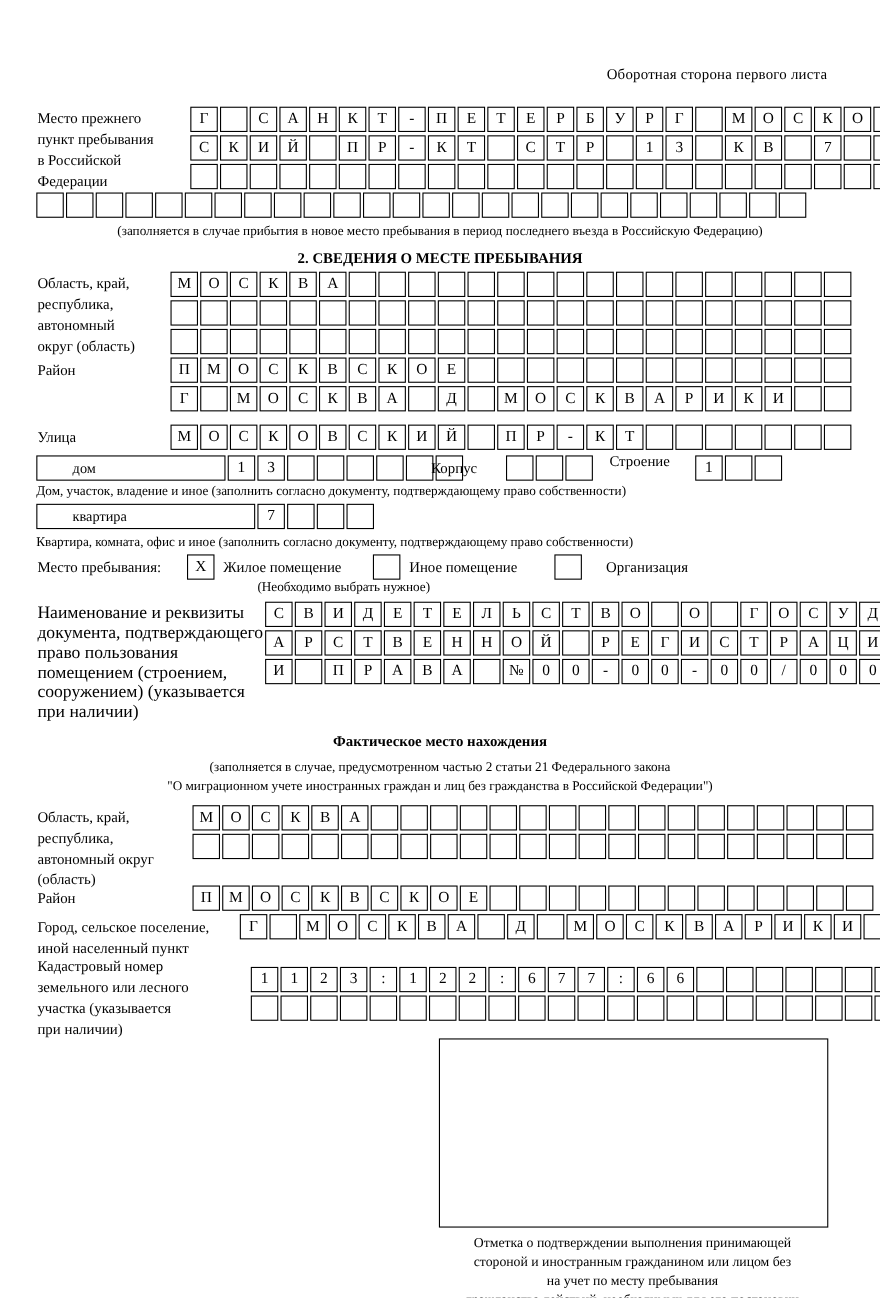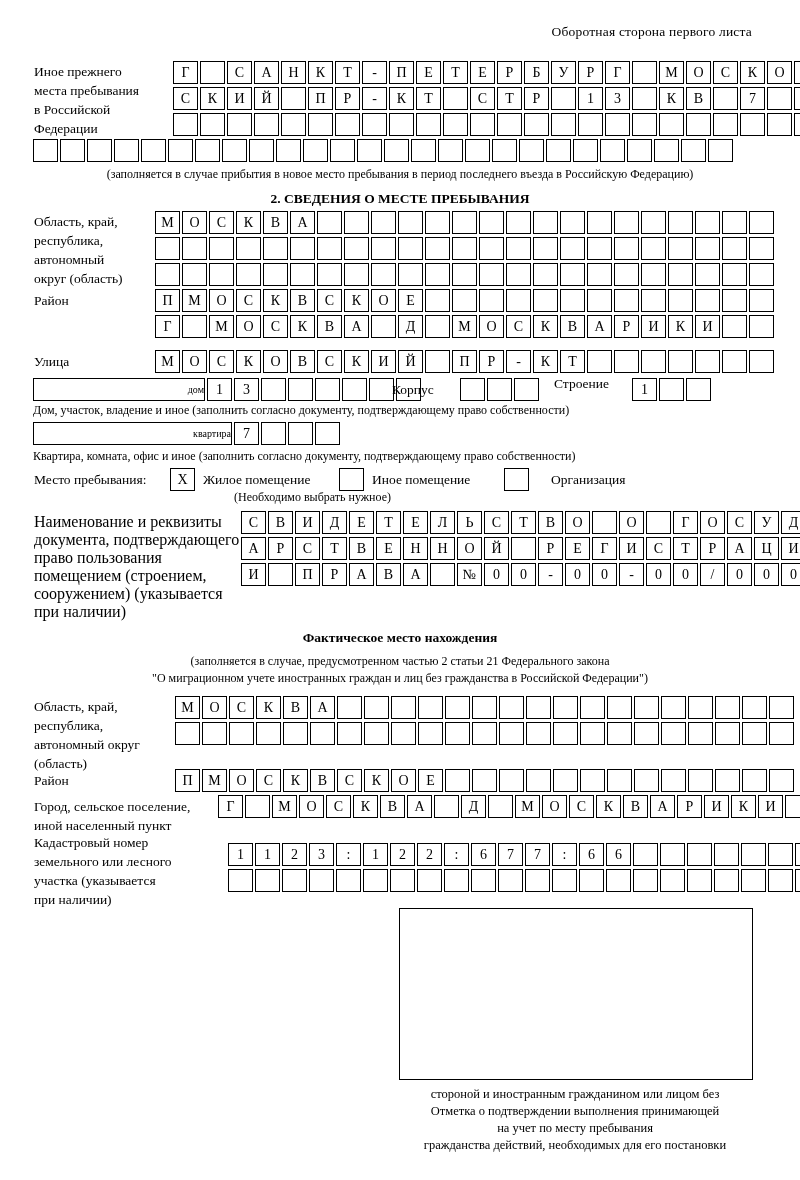--- a/index.html
+++ b/index.html
@@ -13,21 +13,21 @@
     font-family: "Liberation Serif", serif;
     color: #000;
     position: relative;
     overflow: hidden;
   }
   .page {
     position: relative;
     width: 800px;
     height: 1180px;
   }
-  .abs { position: absolute; }
+  .abs { position: absolute; margin-top: 36px; }
 
   .hdr-right {
     top: 22px;
     right: 48px;
     font-size: 13.5px;
     letter-spacing: 0.2px;
   }
 
   .lbl {
     font-size: 13.5px;
@@ -53,23 +53,24 @@
     text-align: center;
     font-family: "Liberation Serif", serif;
     background: #fff;
   }
   .bx.filled { font-weight: normal; }
 
   .wide-lbl-box {
     border: 1px solid #000;
     height: 23px;
     box-sizing: border-box;
-    font-size: 10px;
+    font-size: 13px;
     line-height: 21px;
-    text-align: right;
+    text-align: left;
+    padding-left: 32px;
   }
 
   .note {
     font-size: 12px;
     line-height: 15px;
   }
 
   .section-title {
     font-size: 13.5px;
     font-weight: bold;
@@ -99,22 +100,22 @@
   }
 </style>
 </head>
 <body>
 
 <div class="page">
 
   <div class="abs hdr-right lbl">Оборотная сторона первого листа</div>
 
   <div class="abs lbl" style="left:34px; top:62px;">
-    <div>Иное прежнего</div>
-    <div>места пребывания</div>
+    <div>Место прежнего</div>
+    <div>пункт пребывания</div>
     <div>в Российской</div>
     <div>Федерации</div>
   </div>
 
   <div class="abs boxrow" id="prev-row-0" style="left:173px; top:61px;">
       <div class="bx filled">Г</div>
       <div class="bx"></div>
       <div class="bx filled">С</div>
       <div class="bx filled">А</div>
       <div class="bx filled">Н</div>
@@ -673,19 +674,19 @@
       <div class="bx"></div>
       <div class="bx"></div>
       <div class="bx"></div>
       <div class="bx"></div>
       <div class="bx"></div>
       <div class="bx"></div>
     </div>
 
   <div class="abs bigbox" style="left:399px; top:908px; width:354px; height:172px;"></div>
   <div class="abs caption" style="left:380px; top:1086px; width:390px;">
+    <div>Отметка о подтверждении выполнения принимающей</div>
     <div>стороной и иностранным гражданином или лицом без</div>
-    <div>Отметка о подтверждении выполнения принимающей</div>
     <div>на учет по месту пребывания</div>
     <div>гражданства действий, необходимых для его постановки</div>
   </div>
 
 </div>
 
 </body></html>

